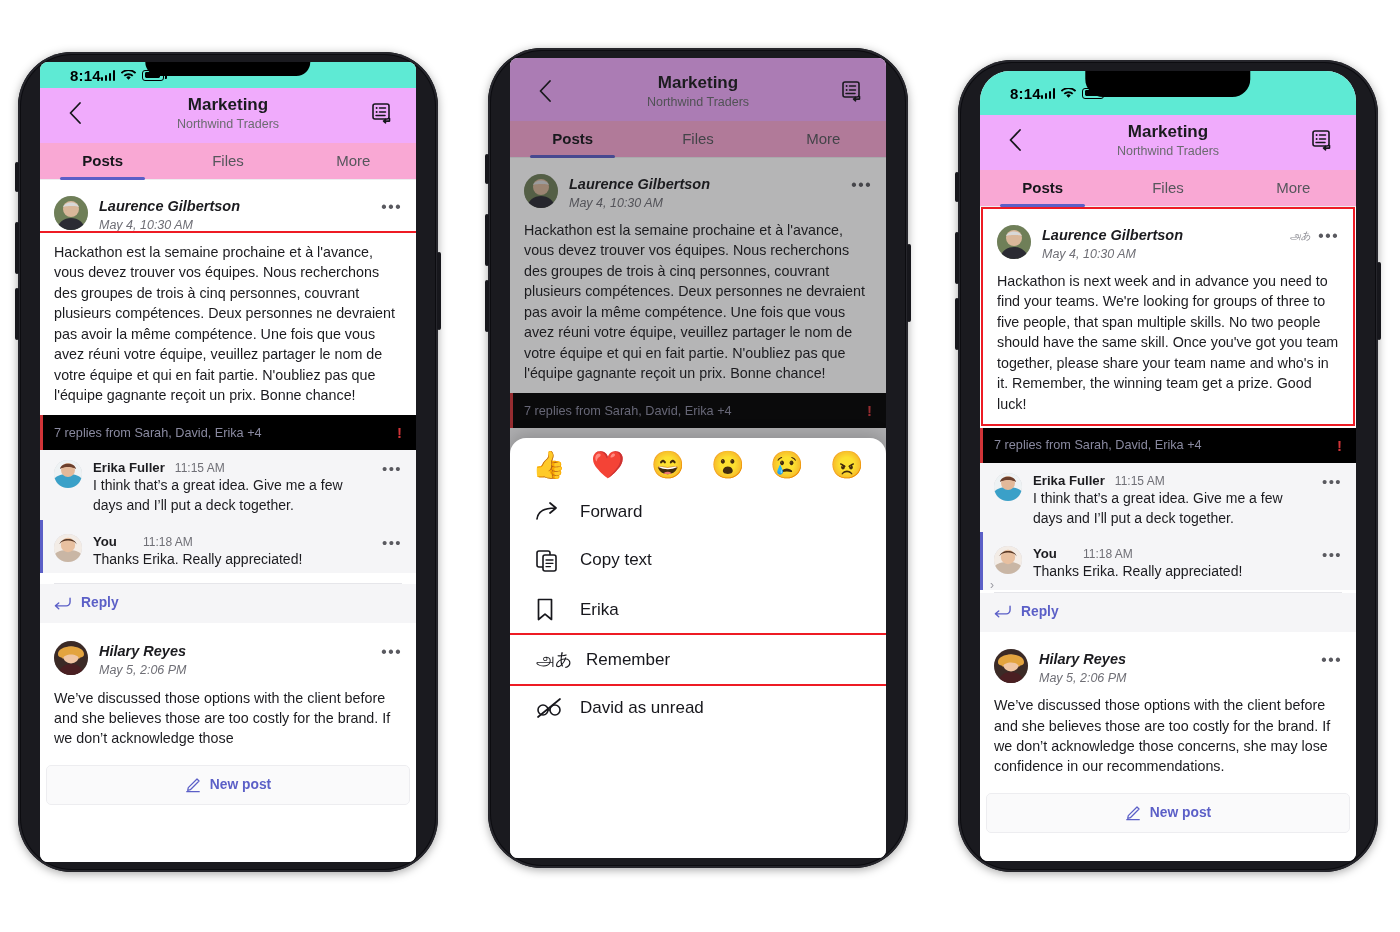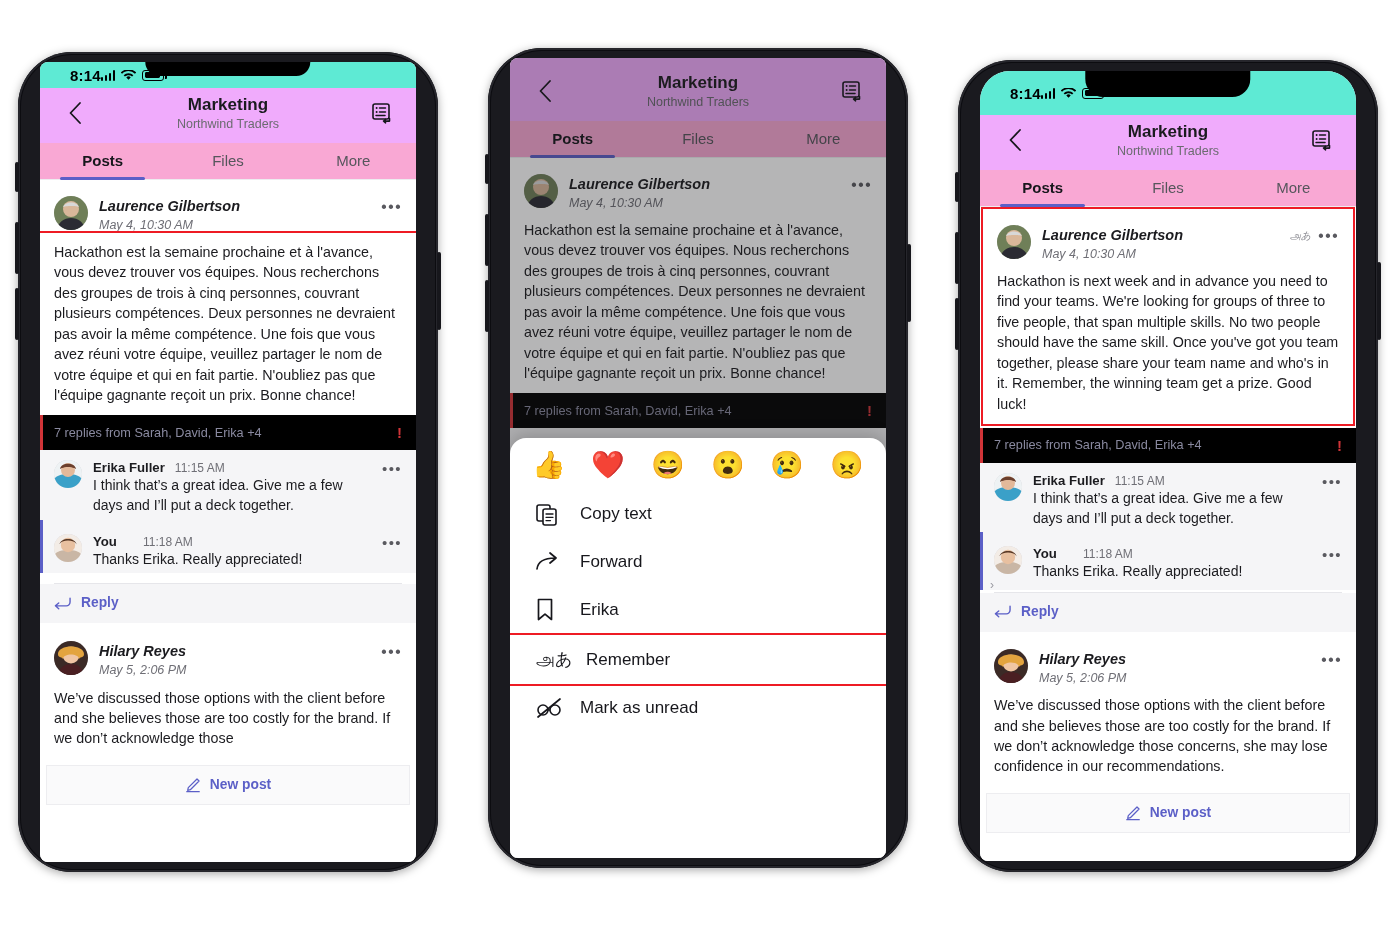--- a/index.html
+++ b/index.html
@@ -104,21 +104,21 @@
   .reply-name{ font-size:13.2px; font-weight:700; color:#1b1b1f;}
   .reply-time{ font-size:12px; color:#6f6f76;}
   .reply-text{ font-size:14px; line-height:1.4; color:#1b1b1f; margin-top:1px;}
   .reply-dots{ font-size:15px; color:#5a5a60; letter-spacing:1.4px; padding-left:8px;}
   .reply-sep{ height:1px; background:#e6e6ea; margin:10px 14px 0 14px;}
   .reply-link{ display:flex; align-items:center; gap:10px; background:#f5f5f7; padding:11px 14px 13px;}
   .reply-link span{ font-size:13.8px; font-weight:700; color:#5b5fc7;}
   .chev-sm{ position:absolute; left:10px; bottom:-2px; font-size:12px; color:#9a9aa2;}
 
   .newpost{
-    margin:6px 6px 0; background:#fafafb; border:1px solid #ededf0; border-radius:0;
+    margin:6px 6px 0; background:#fafafb; border:1px solid #ededf0; border-radius:5px;
     display:flex; align-items:center; justify-content:center; gap:9px; padding:11px 0;
   }
   .newpost span{ font-size:13.8px; font-weight:700; color:#5b5fc7;}
 
   
   .dim{ position:absolute; inset:0; background:rgba(30,30,34,.33); z-index:5;}
   .sheet{
     position:absolute; left:0; right:0; bottom:0; z-index:6;
     background:#fff; border-top-left-radius:16px; border-top-right-radius:16px;
     box-shadow:0 -4px 16px rgba(0,0,0,.18);
@@ -392,36 +392,36 @@
           <div class="rx">👍</div>
           <div class="rx">❤️</div>
           <div class="rx">😄</div>
           <div class="rx">😮</div>
           <div class="rx">😢</div>
           <div class="rx">😠</div>
         </div>
 
         <div class="menu-item">
           <div class="menu-ic">
+            <svg class="svg-ic" width="26" height="20" viewBox="0 0 26 20">
+                <path d="M1 17c1-8 8-11 18-11M14 1l6 5-6 5" stroke="#17171c" stroke-width="1.7" fill="none" stroke-linecap="round" stroke-linejoin="round"></path>
+              </svg>
+          </div>
+          <div class="menu-label">Forward</div>
+        </div>
+
+        <div class="menu-item">
+          <div class="menu-ic">
             <svg class="svg-ic" width="23" height="24" viewBox="0 0 23 24">
                 <rect x="1" y="3" width="13" height="16" rx="2" stroke="#17171c" stroke-width="1.6" fill="none"></rect>
                 <rect x="7" y="7" width="13" height="16" rx="2" stroke="#17171c" stroke-width="1.6" fill="#fff"></rect>
                 <path d="M10 12h7M10 15.3h7M10 18.6h4.5" stroke="#17171c" stroke-width="1.3" stroke-linecap="round"></path>
               </svg>
           </div>
           <div class="menu-label">Copy text</div>
-        </div>
-
-        <div class="menu-item">
-          <div class="menu-ic">
-            <svg class="svg-ic" width="26" height="20" viewBox="0 0 26 20">
-                <path d="M1 17c1-8 8-11 18-11M14 1l6 5-6 5" stroke="#17171c" stroke-width="1.7" fill="none" stroke-linecap="round" stroke-linejoin="round"></path>
-              </svg>
-          </div>
-          <div class="menu-label">Forward</div>
         </div>
 
         <div class="menu-item">
           <div class="menu-ic">
             <svg class="svg-ic" width="18" height="24" viewBox="0 0 18 24">
                 <path d="M2.5 1.5h13v20l-6.5-5.4-6.5 5.4z" stroke="#17171c" stroke-width="1.7" fill="none" stroke-linejoin="round"></path>
               </svg>
           </div>
           <div class="menu-label">Erika</div>
         </div>
@@ -435,21 +435,21 @@
 
         <div class="menu-item">
           <div class="menu-ic">
             <svg class="svg-ic" width="26" height="22" viewBox="0 0 26 22">
                 <circle cx="7" cy="13" r="5" stroke="#17171c" stroke-width="1.6" fill="none"></circle>
                 <circle cx="19" cy="13" r="5" stroke="#17171c" stroke-width="1.6" fill="none"></circle>
                 <path d="M12 13h2" stroke="#17171c" stroke-width="1.6"></path>
                 <path d="M2 20 24 2" stroke="#17171c" stroke-width="1.7" stroke-linecap="round"></path>
               </svg>
           </div>
-          <div class="menu-label">Mark as unread</div>
+          <div class="menu-label">David as unread</div>
         </div>
       </div>
     </div>
   </div>
 
   <div class="phone" style="left:958px; top:60px; width:420px; height:812px;">
     <div class="bezel"></div>
     <div class="btn-side btn-l1" style="top:112px; height:30px;"></div>
     <div class="btn-side btn-l1" style="top:172px; height:52px;"></div>
     <div class="btn-side btn-l1" style="top:238px; height:52px;"></div>

